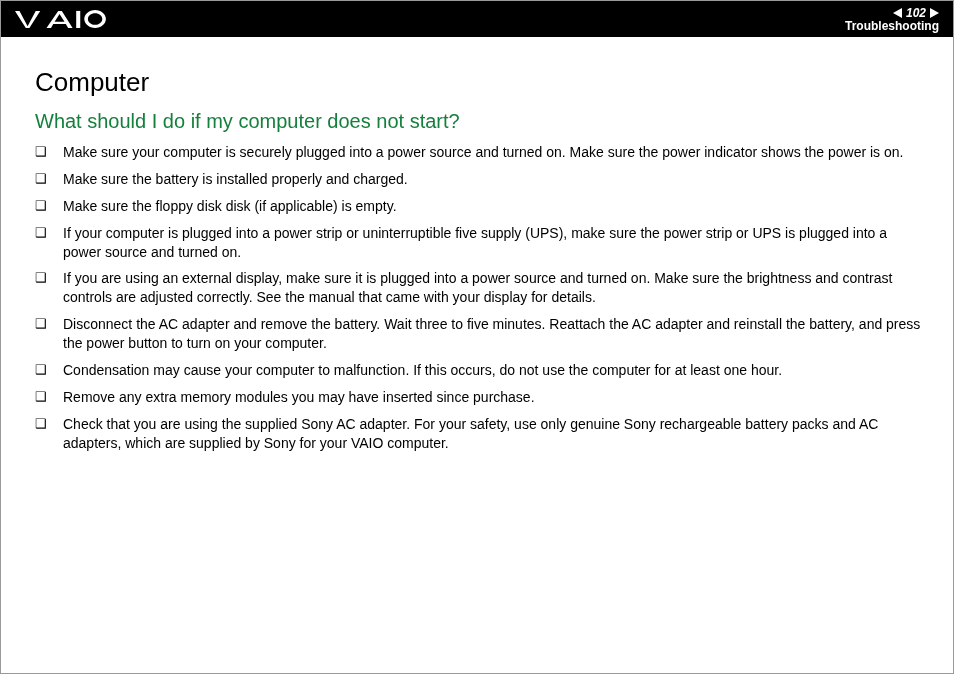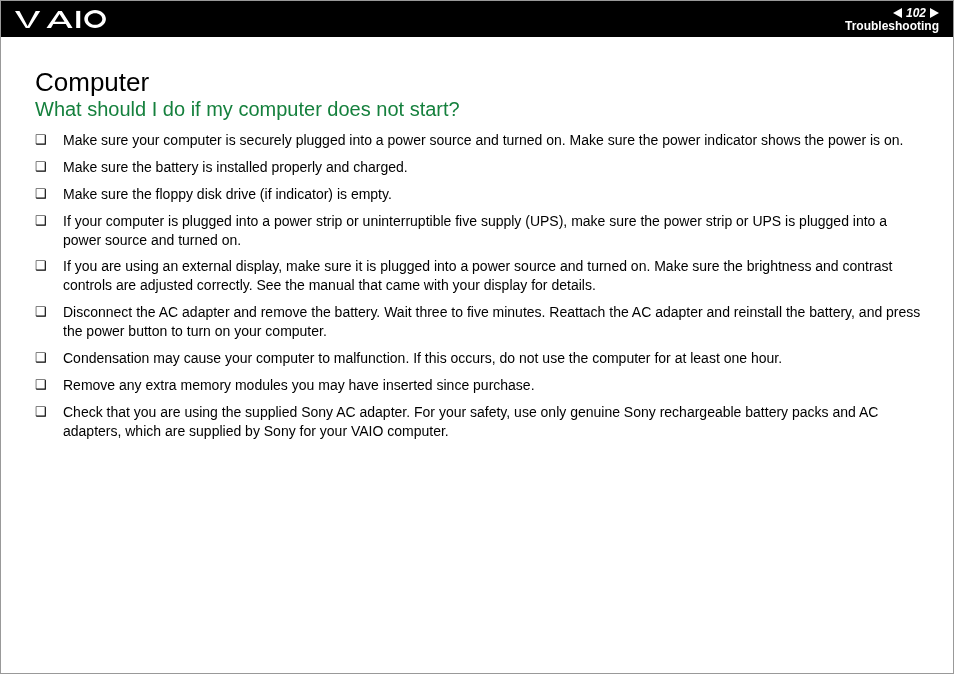--- a/index.html
+++ b/index.html
@@ -10,21 +10,21 @@
     align-items: center; justify-content: space-between; padding: 0 14px;
   }
   .logo svg { height: 18px; width: auto; display: block; }
   .header-right { color: #fff; display: flex; flex-direction: column; align-items: flex-end; font-weight: bold; }
   .pager { display: flex; align-items: center; gap: 4px; font-size: 12px; font-style: italic; }
   .arrow { width: 0; height: 0; display: inline-block; }
   .arrow-left { border-top: 5px solid transparent; border-bottom: 5px solid transparent; border-right: 9px solid #fff; }
   .arrow-right { border-top: 5px solid transparent; border-bottom: 5px solid transparent; border-left: 9px solid #fff; }
   .section-label { font-size: 12px; line-height: 1; }
   .content { padding: 30px 28px 0 34px; }
-  .h1 { font-size: 26px; font-weight: 400; color: #000; }
+  .h1 { font-size: 26px; font-weight: 400; color: #000; margin-bottom: 12px; }
   .h2 { font-size: 20px; font-weight: 400; color: #15803d; margin-bottom: 10px; }
   ul.bullets { list-style: none; }
   ul.bullets li { display: flex; align-items: flex-start; font-size: 14px; line-height: 1.35; color: #000; margin-bottom: 8px; }
   .bullet-mark { flex: 0 0 28px; font-size: 13px; line-height: 1.4; }
   .bullet-text { flex: 1; }
 </style>
 </head>
 <body>
 
 <div class="page">
@@ -55,21 +55,21 @@
       <li>
           <span class="bullet-mark">❑</span>
           <span class="bullet-text">Make sure your computer is securely plugged into a power source and turned on. Make sure the power indicator shows the power is on.</span>
         </li>
       <li>
           <span class="bullet-mark">❑</span>
           <span class="bullet-text">Make sure the battery is installed properly and charged.</span>
         </li>
       <li>
           <span class="bullet-mark">❑</span>
-          <span class="bullet-text">Make sure the floppy disk drive (if indicator) is empty.</span>
+          <span class="bullet-text">Make sure the floppy disk disk (if applicable) is empty.</span>
         </li>
       <li>
           <span class="bullet-mark">❑</span>
           <span class="bullet-text">If your computer is plugged into a power strip or uninterruptible five supply (UPS), make sure the power strip or UPS is plugged into a power source and turned on.</span>
         </li>
       <li>
           <span class="bullet-mark">❑</span>
           <span class="bullet-text">If you are using an external display, make sure it is plugged into a power source and turned on. Make sure the brightness and contrast controls are adjusted correctly. See the manual that came with your display for details.</span>
         </li>
       <li>

